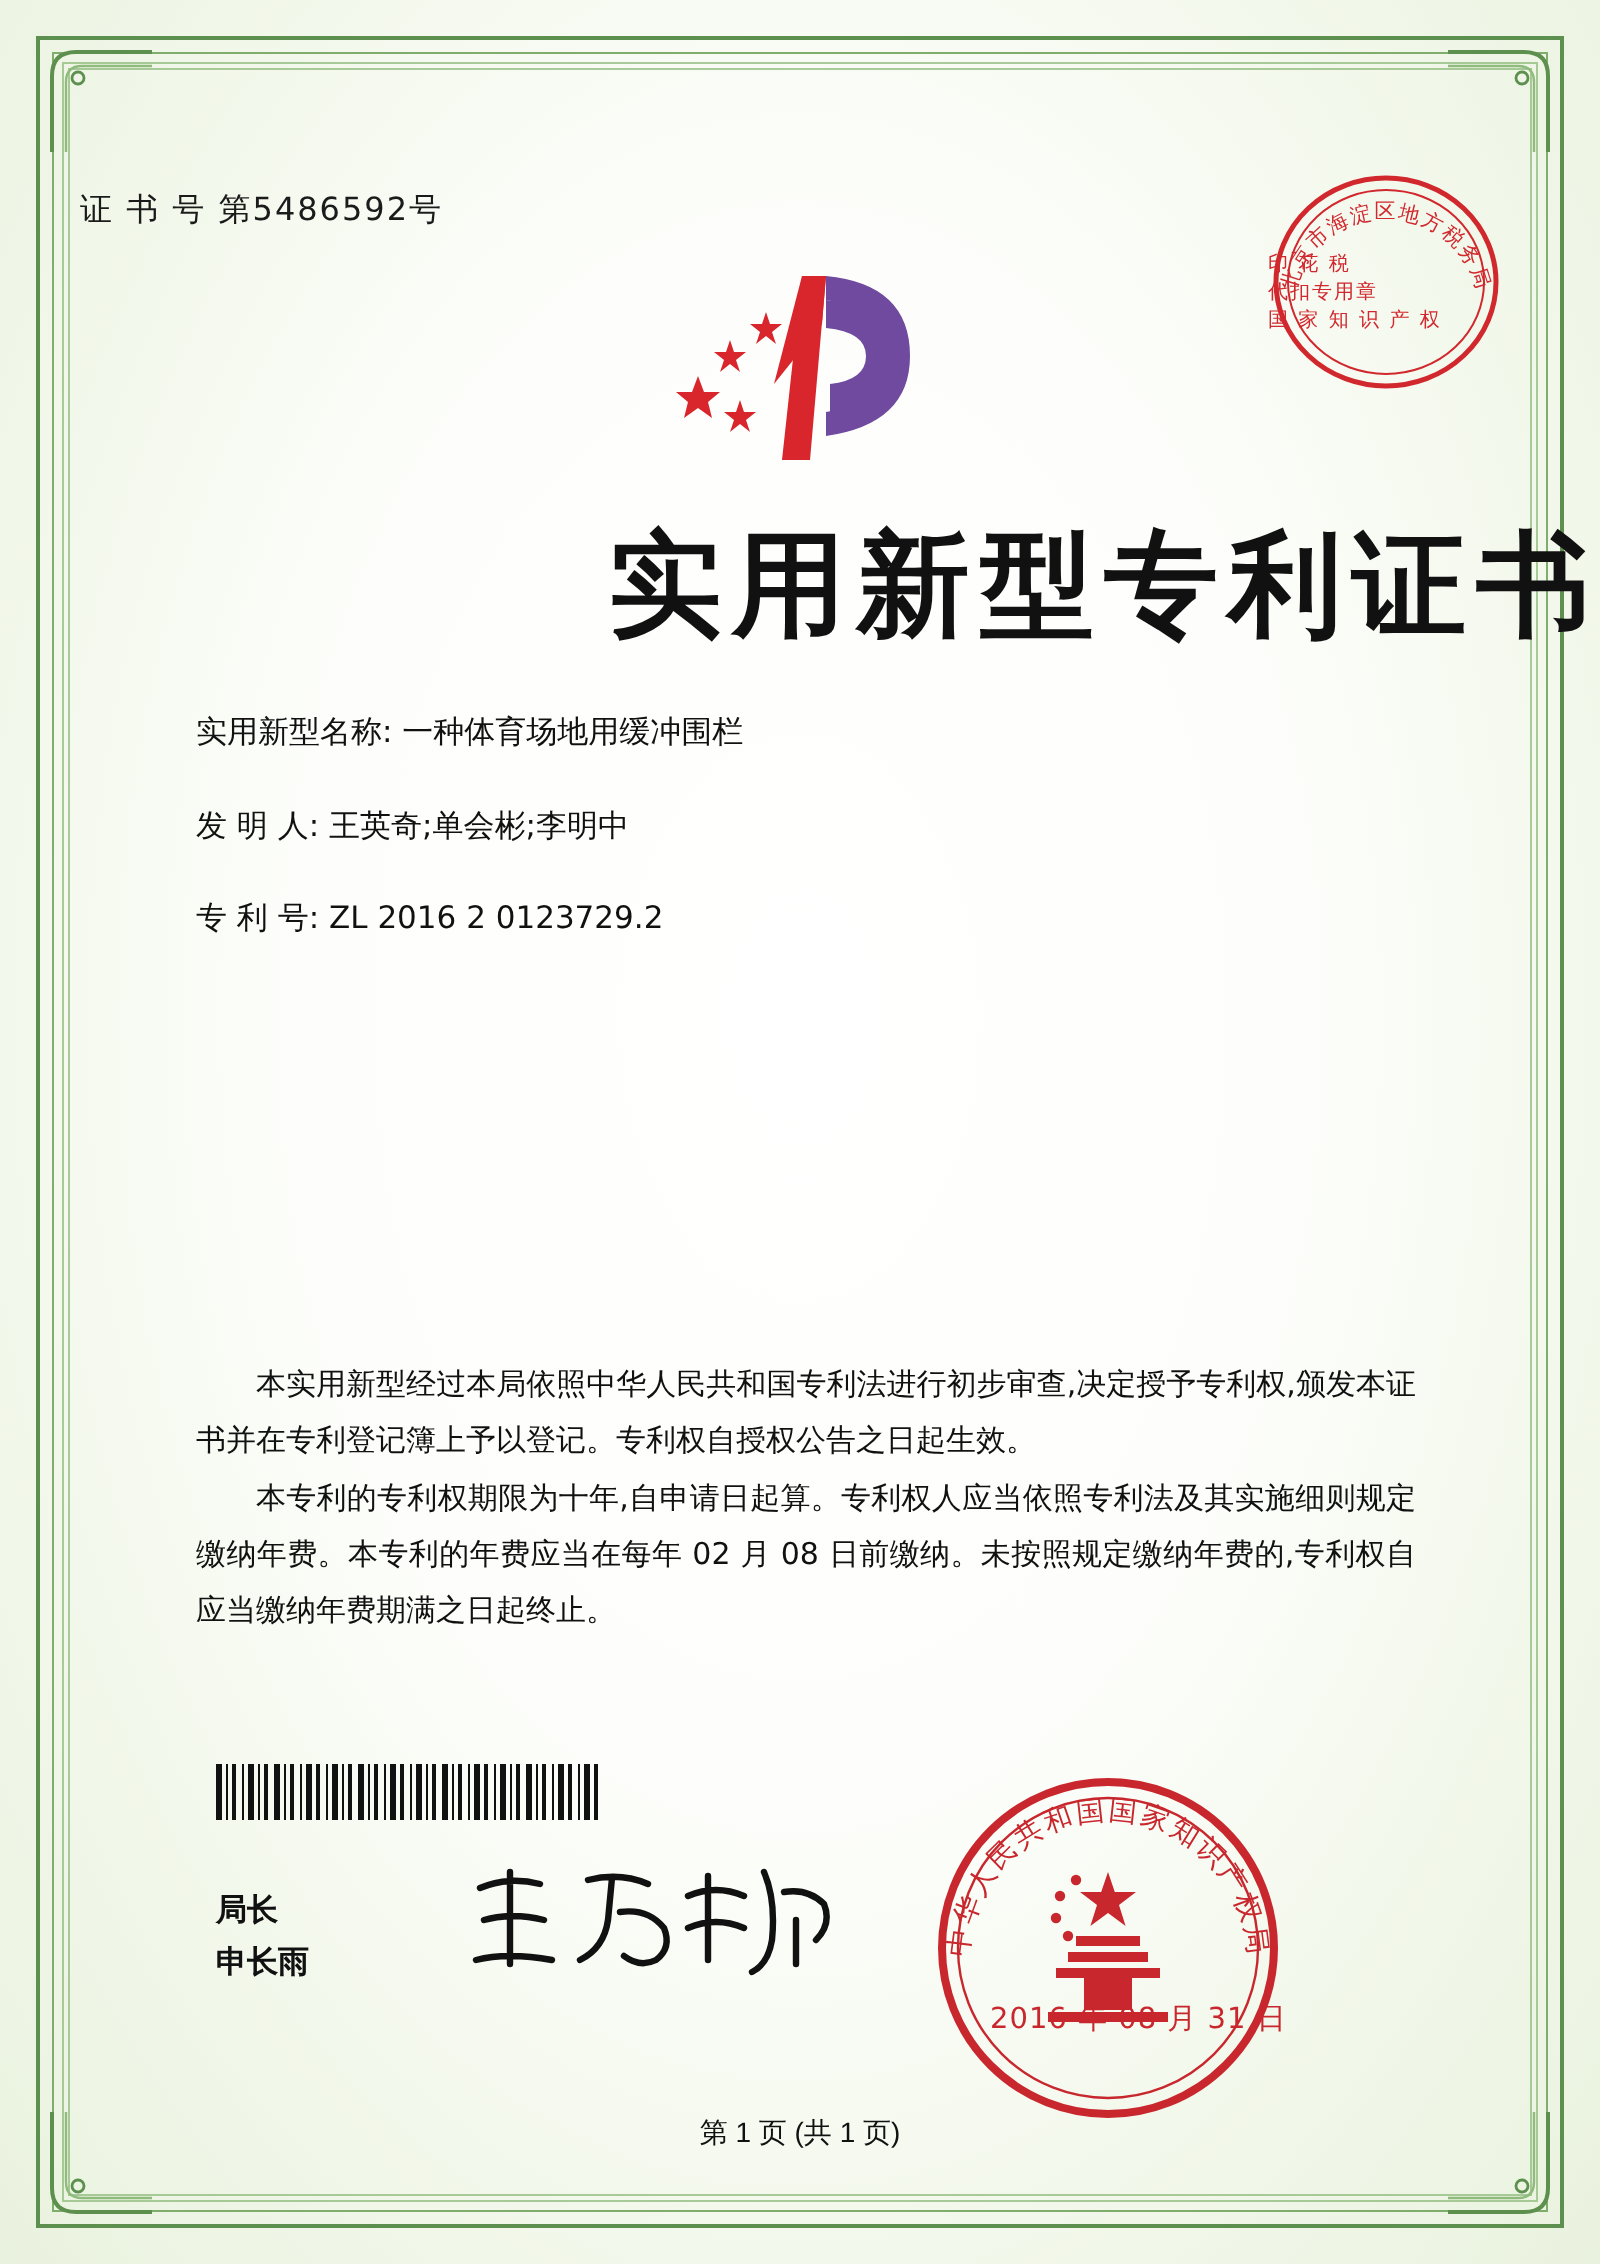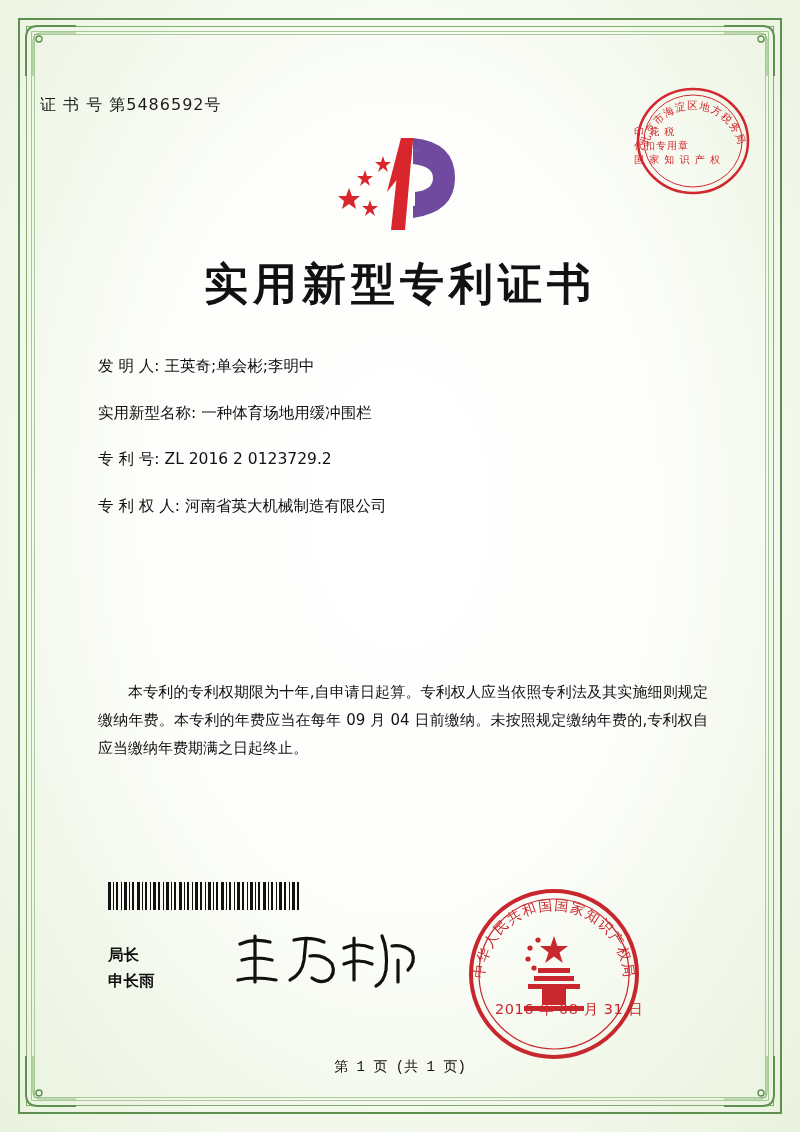--- a/index.html
+++ b/index.html
@@ -85,22 +85,22 @@
     font-family: "DejaVu Sans", "Liberation Sans", sans-serif;
   }
   .stamp-top .l1 { top: 43px; }
   .stamp-top .l2 { top: 57px; }
   .stamp-top .l3 { top: 71px; }
 
   .title {
     position: absolute;
     left: 0; right: 0;
     top: 255px;
-    text-align: center;
-    font-size: 44px;
+    text-align: right;
+    font-size: 57px;
     font-weight: bold;
     letter-spacing: 5px;
     color: #111;
     font-family: "DejaVu Sans", "Liberation Sans", sans-serif;
   }
 
   .fields {
     position: absolute;
     left: 98px;
     top: 356px;
@@ -175,21 +175,21 @@
     letter-spacing: .5px;
   }
 
   .page-no {
     position: absolute;
     left: 0; right: 0;
     top: 1058px;
     text-align: center;
     font-size: 14px;
     color: #111;
-    font-family: Liberation Mono, monospace;
+    font-family: Liberation Sans, sans-serif;
   }
 </style>
 </head>
 <body>
 
 <div id="page">
 
   <div class="frame-outer"></div>
   <div class="frame-inner"></div>
   <div class="frame-inner2"></div>
@@ -256,39 +256,36 @@
     </svg>
     <div class="txt l1">印 花 税</div>
     <div class="txt l2">代扣专用章</div>
     <div class="txt l3">国 家 知 识 产 权</div>
   </div>
 
   <div class="title">实用新型专利证书</div>
 
   <div class="fields">
     <div class="field">
+      <span class="lbl">实用新型名称:</span>
+      <span class="val">一种体育场地用缓冲围栏</span>
+    </div>
+    <div class="field">
       <span class="lbl">发 明 人:</span>
       <span class="val">王英奇;单会彬;李明中</span>
-    </div>
-    <div class="field">
-      <span class="lbl">实用新型名称:</span>
-      <span class="val">一种体育场地用缓冲围栏</span>
     </div>
     <div class="field">
       <span class="lbl">专 利 号:</span>
       <span class="val">ZL 2016 2 0123729.2</span>
     </div>
-    <div class="field">
-      <span class="lbl">专 利 权 人:</span>
-      <span class="val">河南省英大机械制造有限公司</span>
-    </div>
   </div>
 
   <div class="paras">
-    <p>本专利的专利权期限为十年,自申请日起算。专利权人应当依照专利法及其实施细则规定缴纳年费。本专利的年费应当在每年 09 月 04 日前缴纳。未按照规定缴纳年费的,专利权自应当缴纳年费期满之日起终止。</p>
+    <p>本实用新型经过本局依照中华人民共和国专利法进行初步审查,决定授予专利权,颁发本证书并在专利登记簿上予以登记。专利权自授权公告之日起生效。</p>
+    <p>本专利的专利权期限为十年,自申请日起算。专利权人应当依照专利法及其实施细则规定缴纳年费。本专利的年费应当在每年 02 月 08 日前缴纳。未按照规定缴纳年费的,专利权自应当缴纳年费期满之日起终止。</p>
   </div>
 
   <div class="barcode">
     <svg width="195" height="28" viewBox="0 0 195 28">
       <g fill="#111">
         <rect x="0" y="0" width="3" height="28"></rect>
           <rect x="5" y="0" width="1" height="28"></rect>
         <rect x="8" y="0" width="2" height="28"></rect>
           <rect x="13" y="0" width="1" height="28"></rect>
         <rect x="16" y="0" width="3" height="28"></rect>

